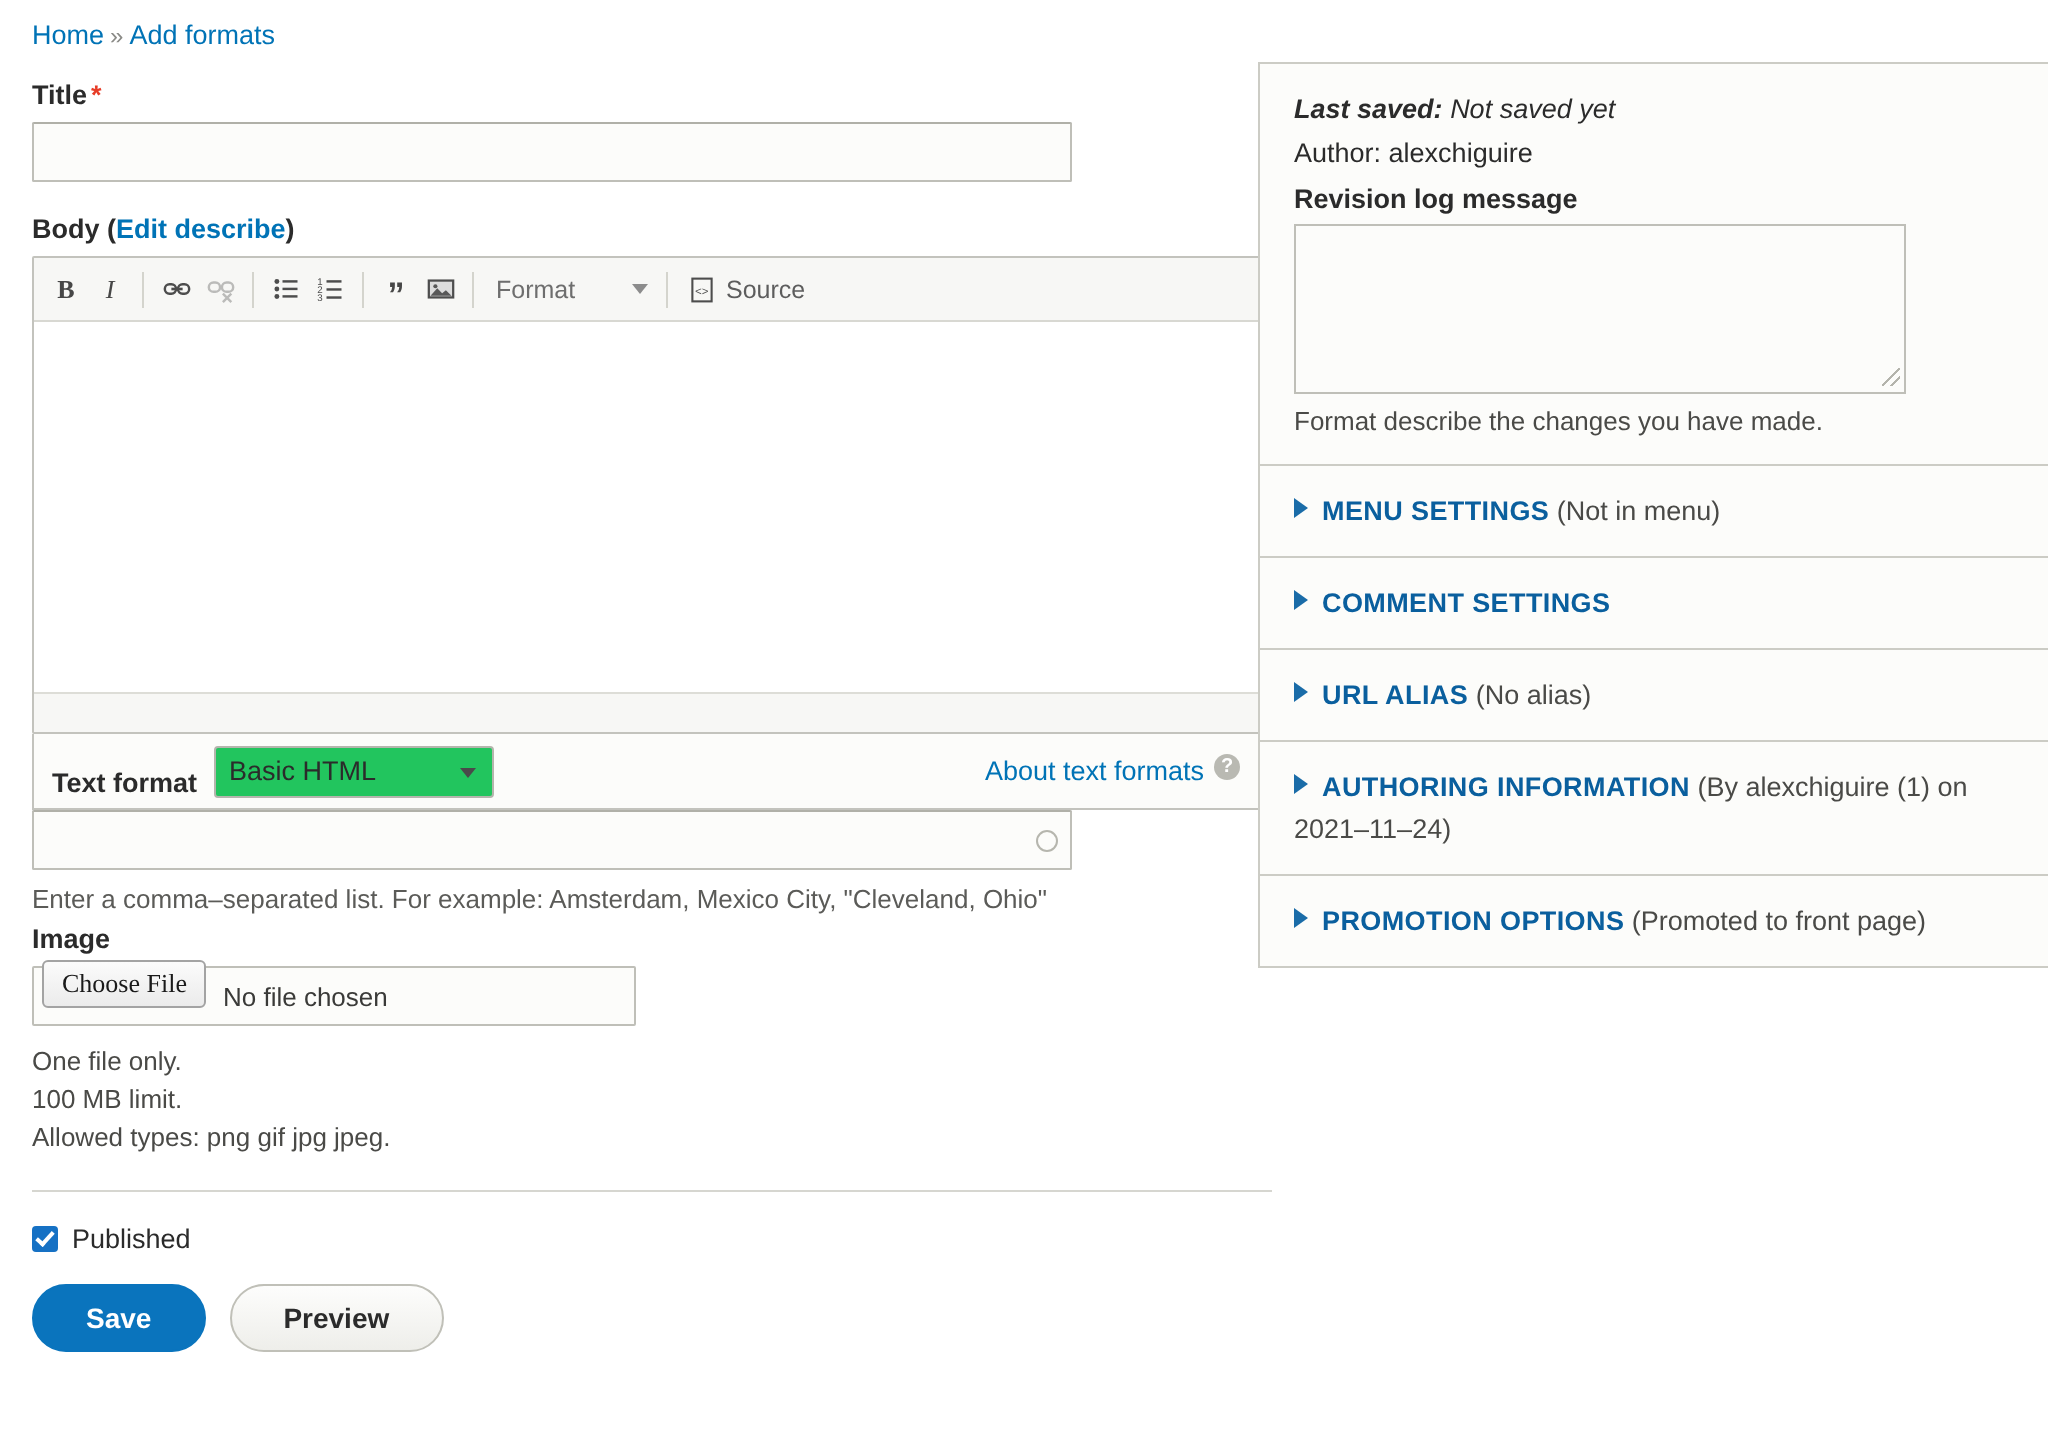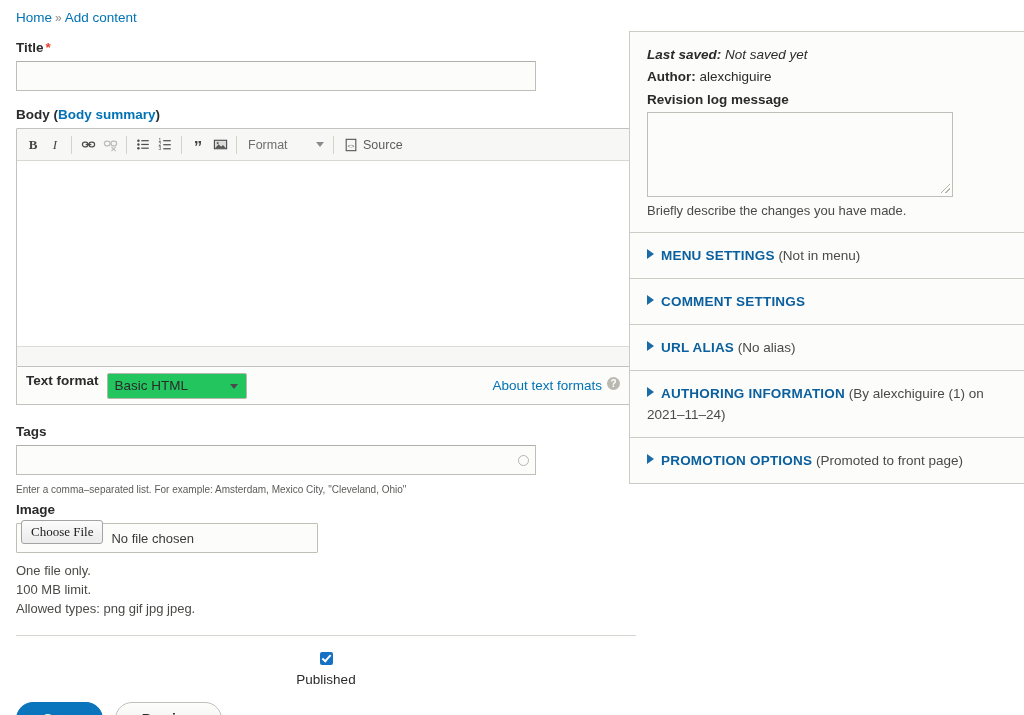--- a/index.html
+++ b/index.html
@@ -89,21 +89,21 @@
     top: 50%;
     margin-top: -5px;
     width: 9px;
     height: 9px;
     border: 1px solid #b6b6ae;
     border-radius: 50%;
     background: transparent;
   }
 
   .desc {
-    font-size: 10px;
+    font-size: 13px;
     color: #5b5b58;
     margin-top: 6px;
     line-height: 17px;
   }
 
   
   .editor {
     width: 614px;
     border: 1px solid #c3c3bd;
     box-sizing: border-box;
@@ -181,21 +181,21 @@
     box-sizing: border-box;
     border: 1px solid #c3c3bd;
     border-top: none;
     background: #fcfcfa;
     display: flex;
     align-items: center;
     justify-content: space-between;
     padding: 7px 9px;
     height: 38px;
   }
-  .format-left { display: flex; align-items: flex-start; gap: 8px; }
+  .format-left { display: flex; align-items: flex-end; gap: 8px; }
   .format-left .lbl { font-weight: bold; font-size: 13.5px; }
   .sel {
     appearance: none;
     -webkit-appearance: none;
     background: #22c55e;
     border: 1px solid #b5b5ad;
     border-radius: 2px;
     font-family: "Liberation Sans", sans-serif;
     font-size: 13.5px;
     color: #2b2b2b;
@@ -268,21 +268,20 @@
   
   .hr {
     border: none;
     border-top: 1px solid #d6d6d0;
     margin: 0;
   }
   .published-row {
     display: flex;
     align-items: center;
     gap: 7px;
-    flex-direction: column;
   }
   .cbox {
     width: 13px; height: 13px;
     background: #1671c4;
     border-radius: 2px;
     position: relative;
     cursor: pointer;
     flex: none;
   }
   .cbox:after {
@@ -328,21 +327,21 @@
     border: 1px solid #ccccc5;
     background: #fcfcfa;
     padding: 12px 17px 14px 17px;
     box-sizing: border-box;
   }
   .meta-line {
     font-size: 13.5px;
     line-height: 22px;
     color: #2b2b2b;
   }
-  .meta-line b { font-weight: bold; }
+  .meta-line b { font-weight: normal; }
   .meta-line .it { font-style: italic; }
   .meta-line b.it { font-style: italic; font-weight: bold; }
   .meta-label {
     font-weight: bold;
     font-size: 13.5px;
     margin: 4px 0 5px 0;
   }
   .revision-ta {
     display: block;
     width: 306px;
@@ -398,35 +397,35 @@
     letter-spacing: .2px;
   }
   .vtab .sum { color: #4a4a47; }
 </style>
 </head>
 <body>
 
 <div class="page">
 
   <div class="breadcrumb">
-    <a href="#">Home</a><span class="sep">»</span><a href="#">Add content</a>
+    <a href="#">Home</a><span class="sep">»</span><a href="#">Add formats</a>
   </div>
 
   <div class="main-col">
 
     
     <div class="field-label">
       <span>Title</span><span class="req">*</span>
     </div>
     <input class="text-input" type="text" value="" style="">
 
     
     <div class="field-label" style="margin-top:16px;">
       <span>Body</span>
-      <span class="paren">(</span><a href="#" class="label-link">Body summary</a><span class="paren">)</span>
+      <span class="paren">(</span><a href="#" class="label-link">Edit describe</a><span class="paren">)</span>
     </div>
 
     <div class="editor">
       <div class="cke-top">
         <div class="cke-btn" style="font-weight:bold;font-family:'Liberation Serif',serif;">B</div>
         <div class="cke-btn" style="font-style:italic;font-family:'Liberation Serif',serif;">I</div>
         <div class="cke-sep"></div>
         <div class="cke-btn">
           <svg width="15" height="15" viewBox="0 0 16 16" aria-hidden="true">
             <rect x="1.5" y="5.5" width="6" height="5" rx="2.5" fill="none" stroke="#4d4d4d" stroke-width="1.3"></rect>
@@ -499,23 +498,20 @@
           <span class="arrow"></span>
         </span>
       </div>
       <div class="format-right">
         <a href="#">About text formats</a>
         <span class="help-icon">?</span>
       </div>
     </div>
 
     
-    <div class="field-label" style="margin-top:19px;">
-      <span>Tags</span>
-    </div>
     <div class="tags-wrap">
       <input class="text-input" type="text" value="" style="">
       <span class="throbber"></span>
     </div>
     <div class="desc">Enter a comma–separated list. For example: Amsterdam, Mexico City, "Cleveland, Ohio"</div>
 
     
     <div class="field-label" style="margin-top:4px;">
       <span>Image</span>
     </div>
@@ -551,21 +547,21 @@
       </div>
       <div class="meta-line">
         <b>Author:</b>
         <span>alexchiguire</span>
       </div>
       <div class="meta-label">Revision log message</div>
       <div class="ta-wrap">
         <textarea class="revision-ta" style=""></textarea>
         <span class="ta-grip"></span>
       </div>
-      <div class="ta-desc">Briefly describe the changes you have made.</div>
+      <div class="ta-desc">Format describe the changes you have made.</div>
     </div>
 
     <div class="vtab">
       <span class="tri"></span><span class="ttl">Menu settings</span> <span class="sum">(Not in menu)</span>
     </div>
     <div class="vtab">
       <span class="tri"></span><span class="ttl">Comment settings</span> <span class="sum"></span>
     </div>
     <div class="vtab">
       <span class="tri"></span><span class="ttl">URL alias</span> <span class="sum">(No alias)</span>

